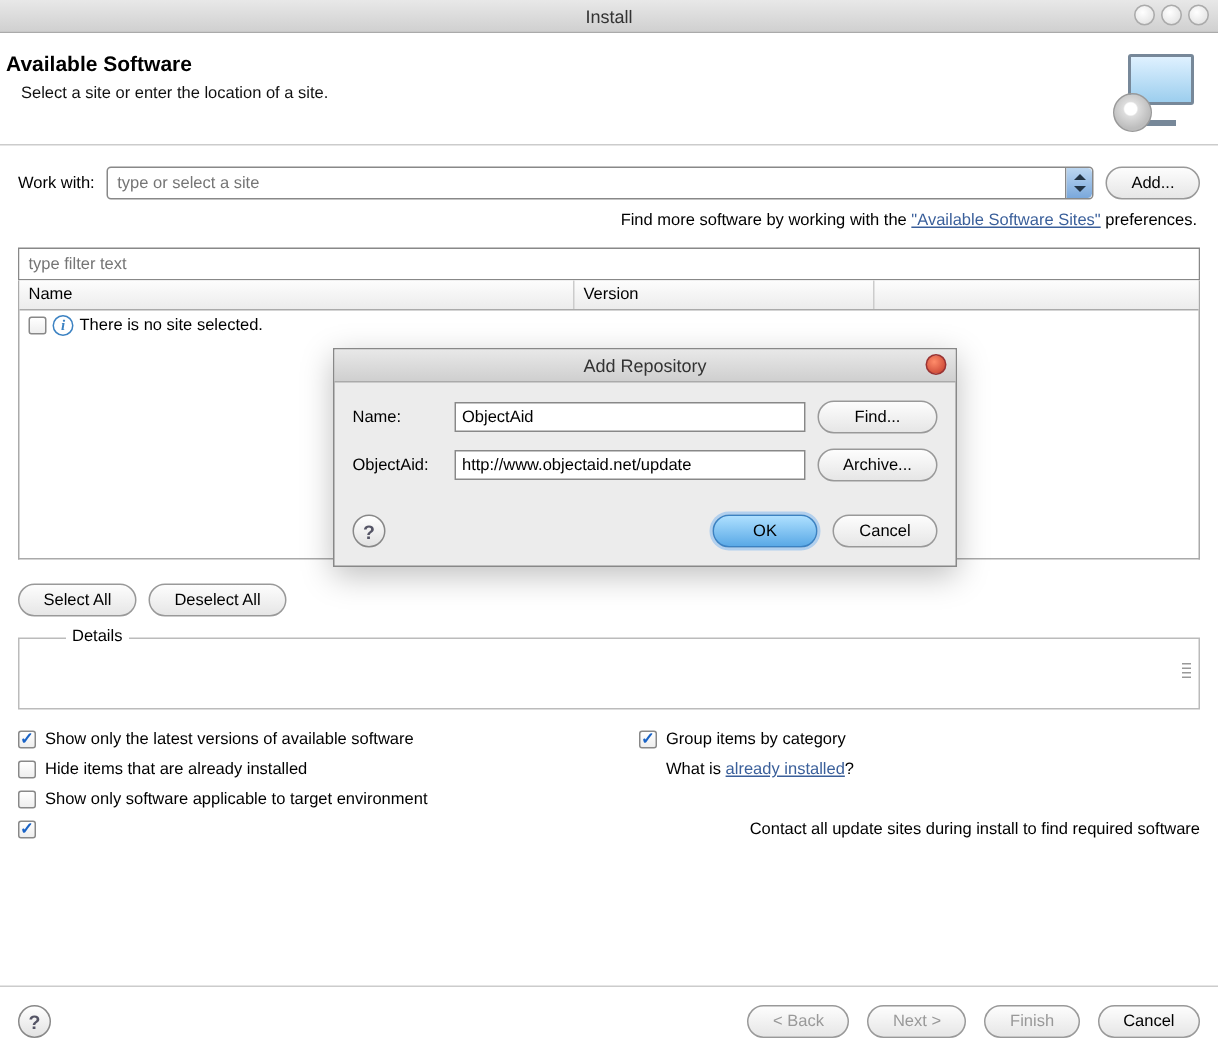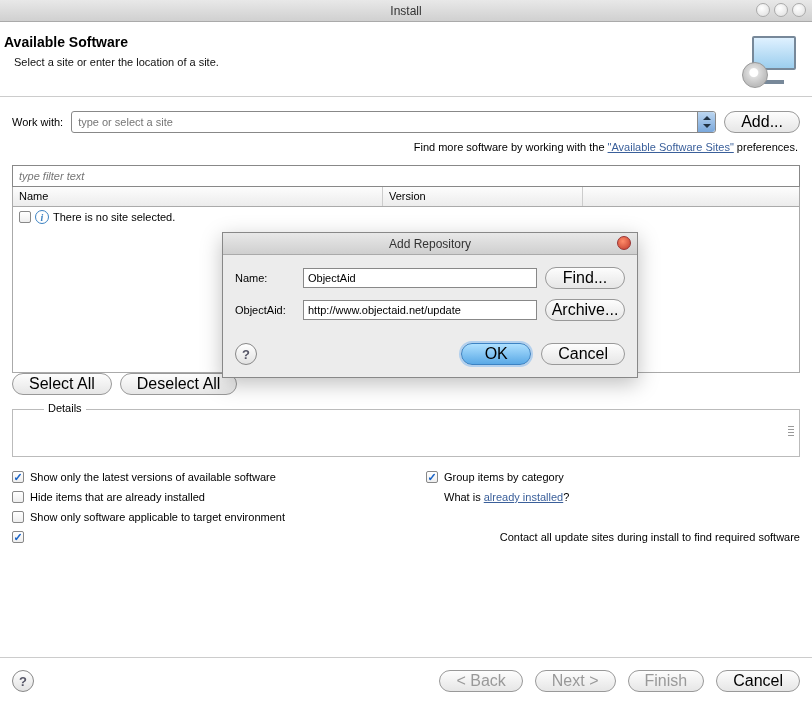--- a/index.html
+++ b/index.html
@@ -117,21 +117,21 @@
     display: flex; align-items: center; justify-content: center;
   }
   .combo-arrow svg { width: 8px; height: 12px; }
 
   .btn {
     height: 22px;
     padding: 0 16px;
     border: 1px solid #999;
     border-radius: 11px;
     background: linear-gradient(#fdfdfd, #e6e6e6);
-    font-size: 16px;
+    font-size: 11px;
     cursor: pointer;
     display: inline-flex;
     align-items: center;
     justify-content: center;
     color: #000;
   }
   .btn:disabled { color: #999; }
   .btn-primary {
     background: linear-gradient(#aee0ff, #5aa9e6);
     border: 1px solid #3c82c2;
@@ -146,21 +146,21 @@
   .findmore a { color: #3a5f9a; }
 
   .filter {
     border: 1px solid #888;
     width: 100%;
     height: 22px;
   }
   .filter input {
     width: 100%; height: 100%;
     border: none; padding: 0 6px; font-size: 11px; outline: none;
-    color: #aaa; font-style: italic;
+    color: #aaa; 
   }
 
   .table {
     border: 1px solid #aaa;
     border-top: none;
     height: 186px;
     background: #fff;
     position: relative;
   }
   .table-header {
@@ -201,21 +201,21 @@
     border-radius: 50%;
     border: 1px solid #3c82c2;
     color: #3c82c2;
     font-size: 10px;
     display: inline-flex; align-items: center; justify-content: center;
     font-style: italic; font-weight: bold;
     font-family: Georgia, serif;
   }
 
   .btn-row {
-    margin-top: 0;
+    margin-top: 16px;
     display: flex;
     gap: 8px;
   }
 
   
   .details {
     border: 1px solid #bbb;
     margin-top: 14px;
     padding: 8px;
     position: relative;

